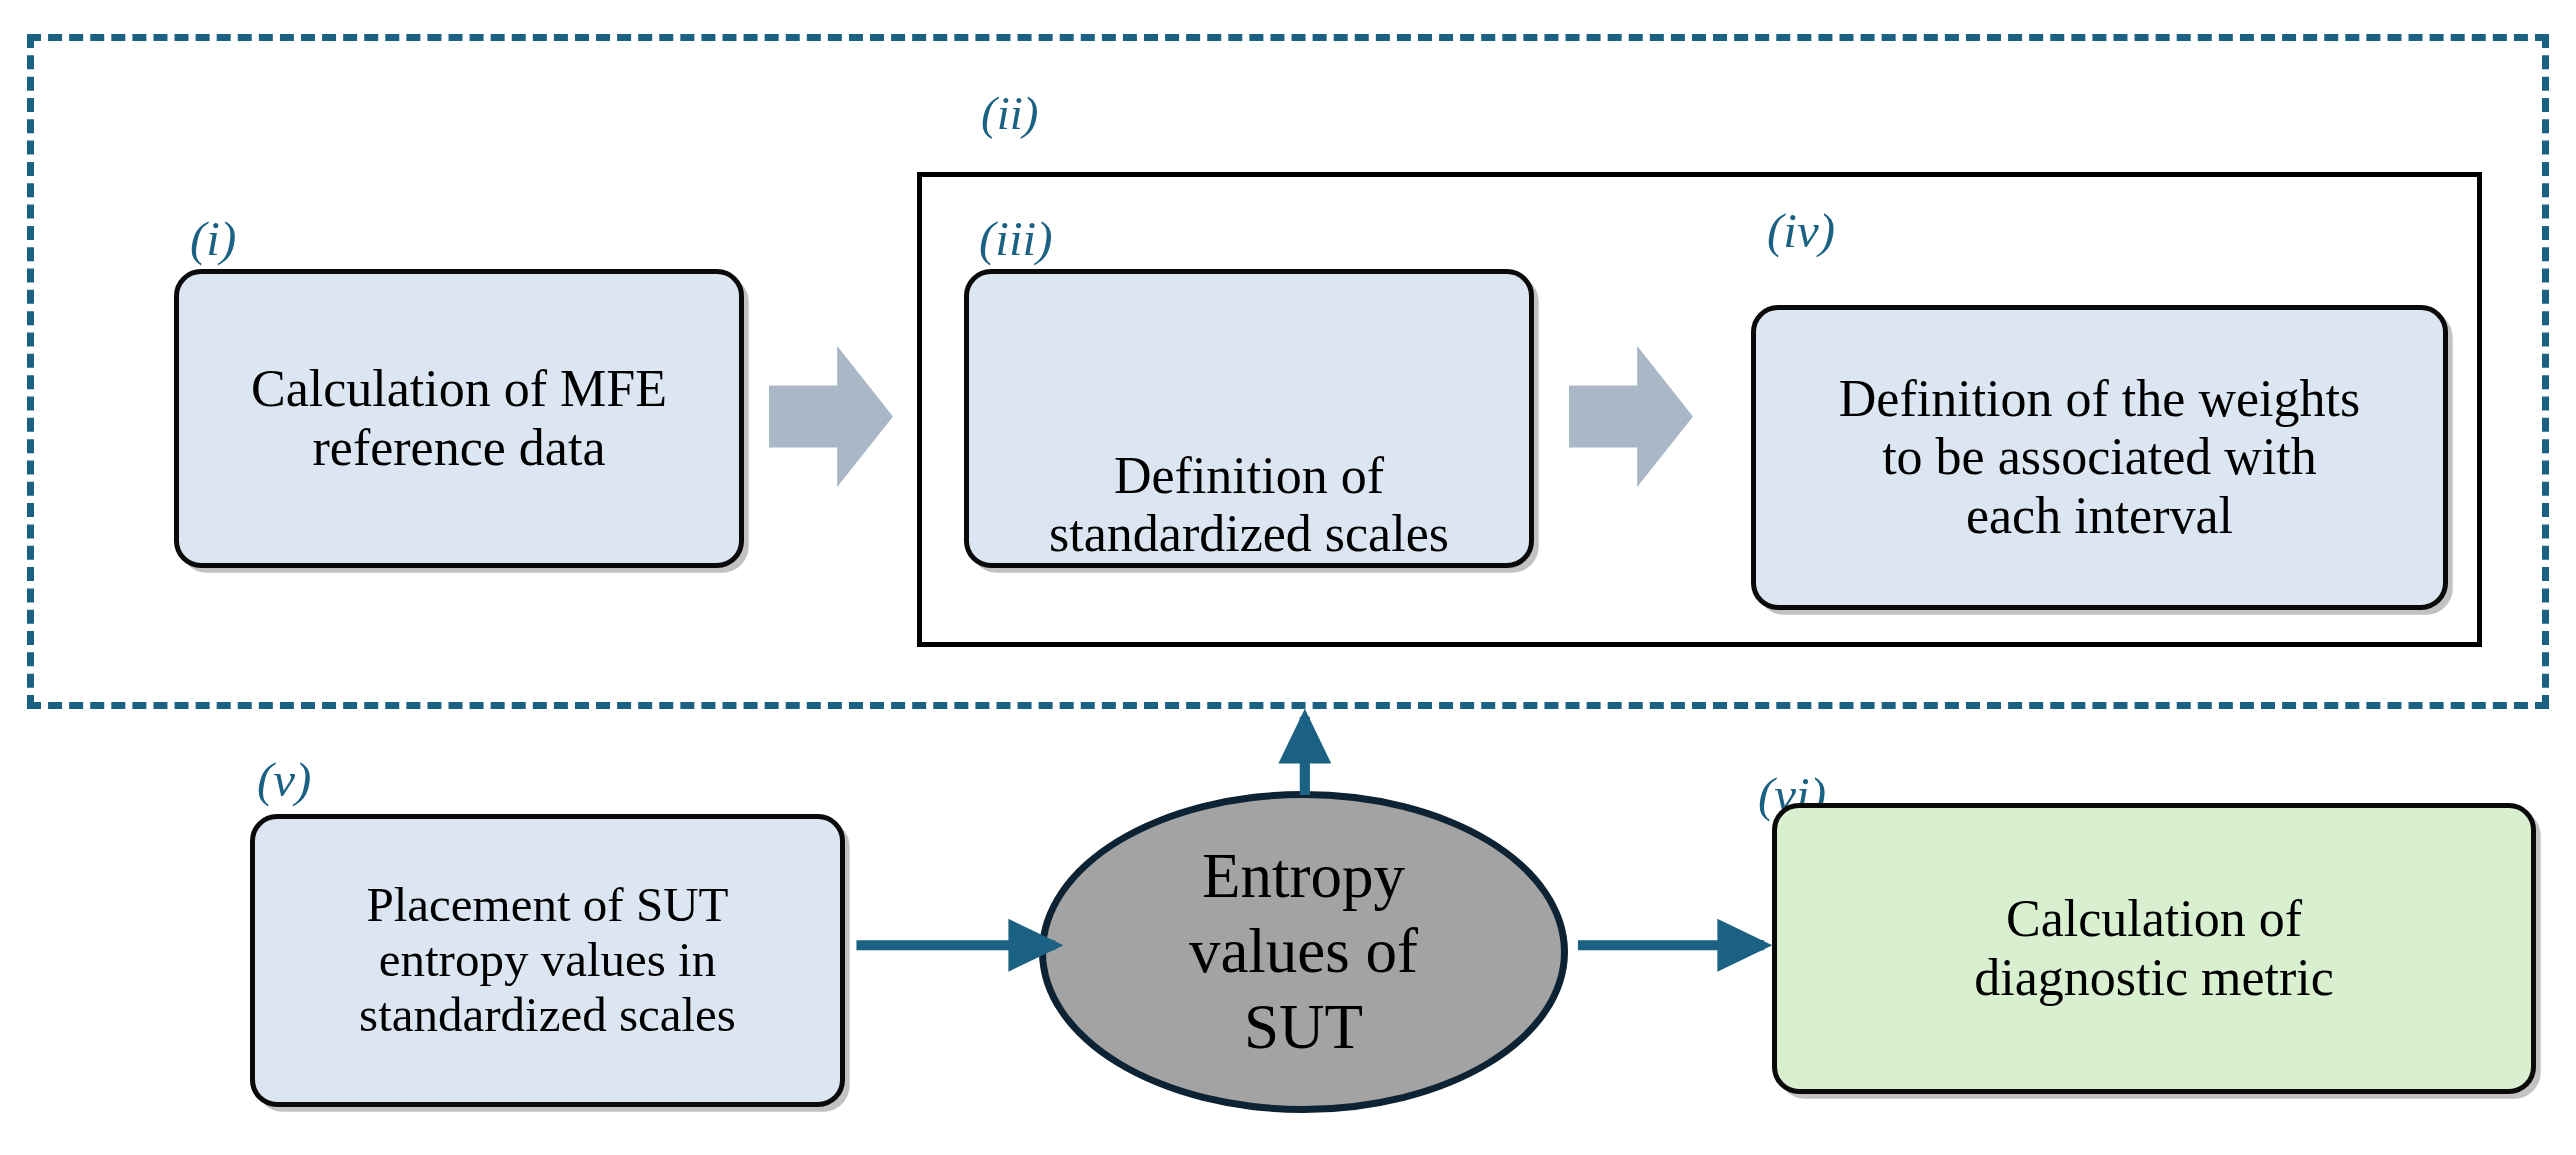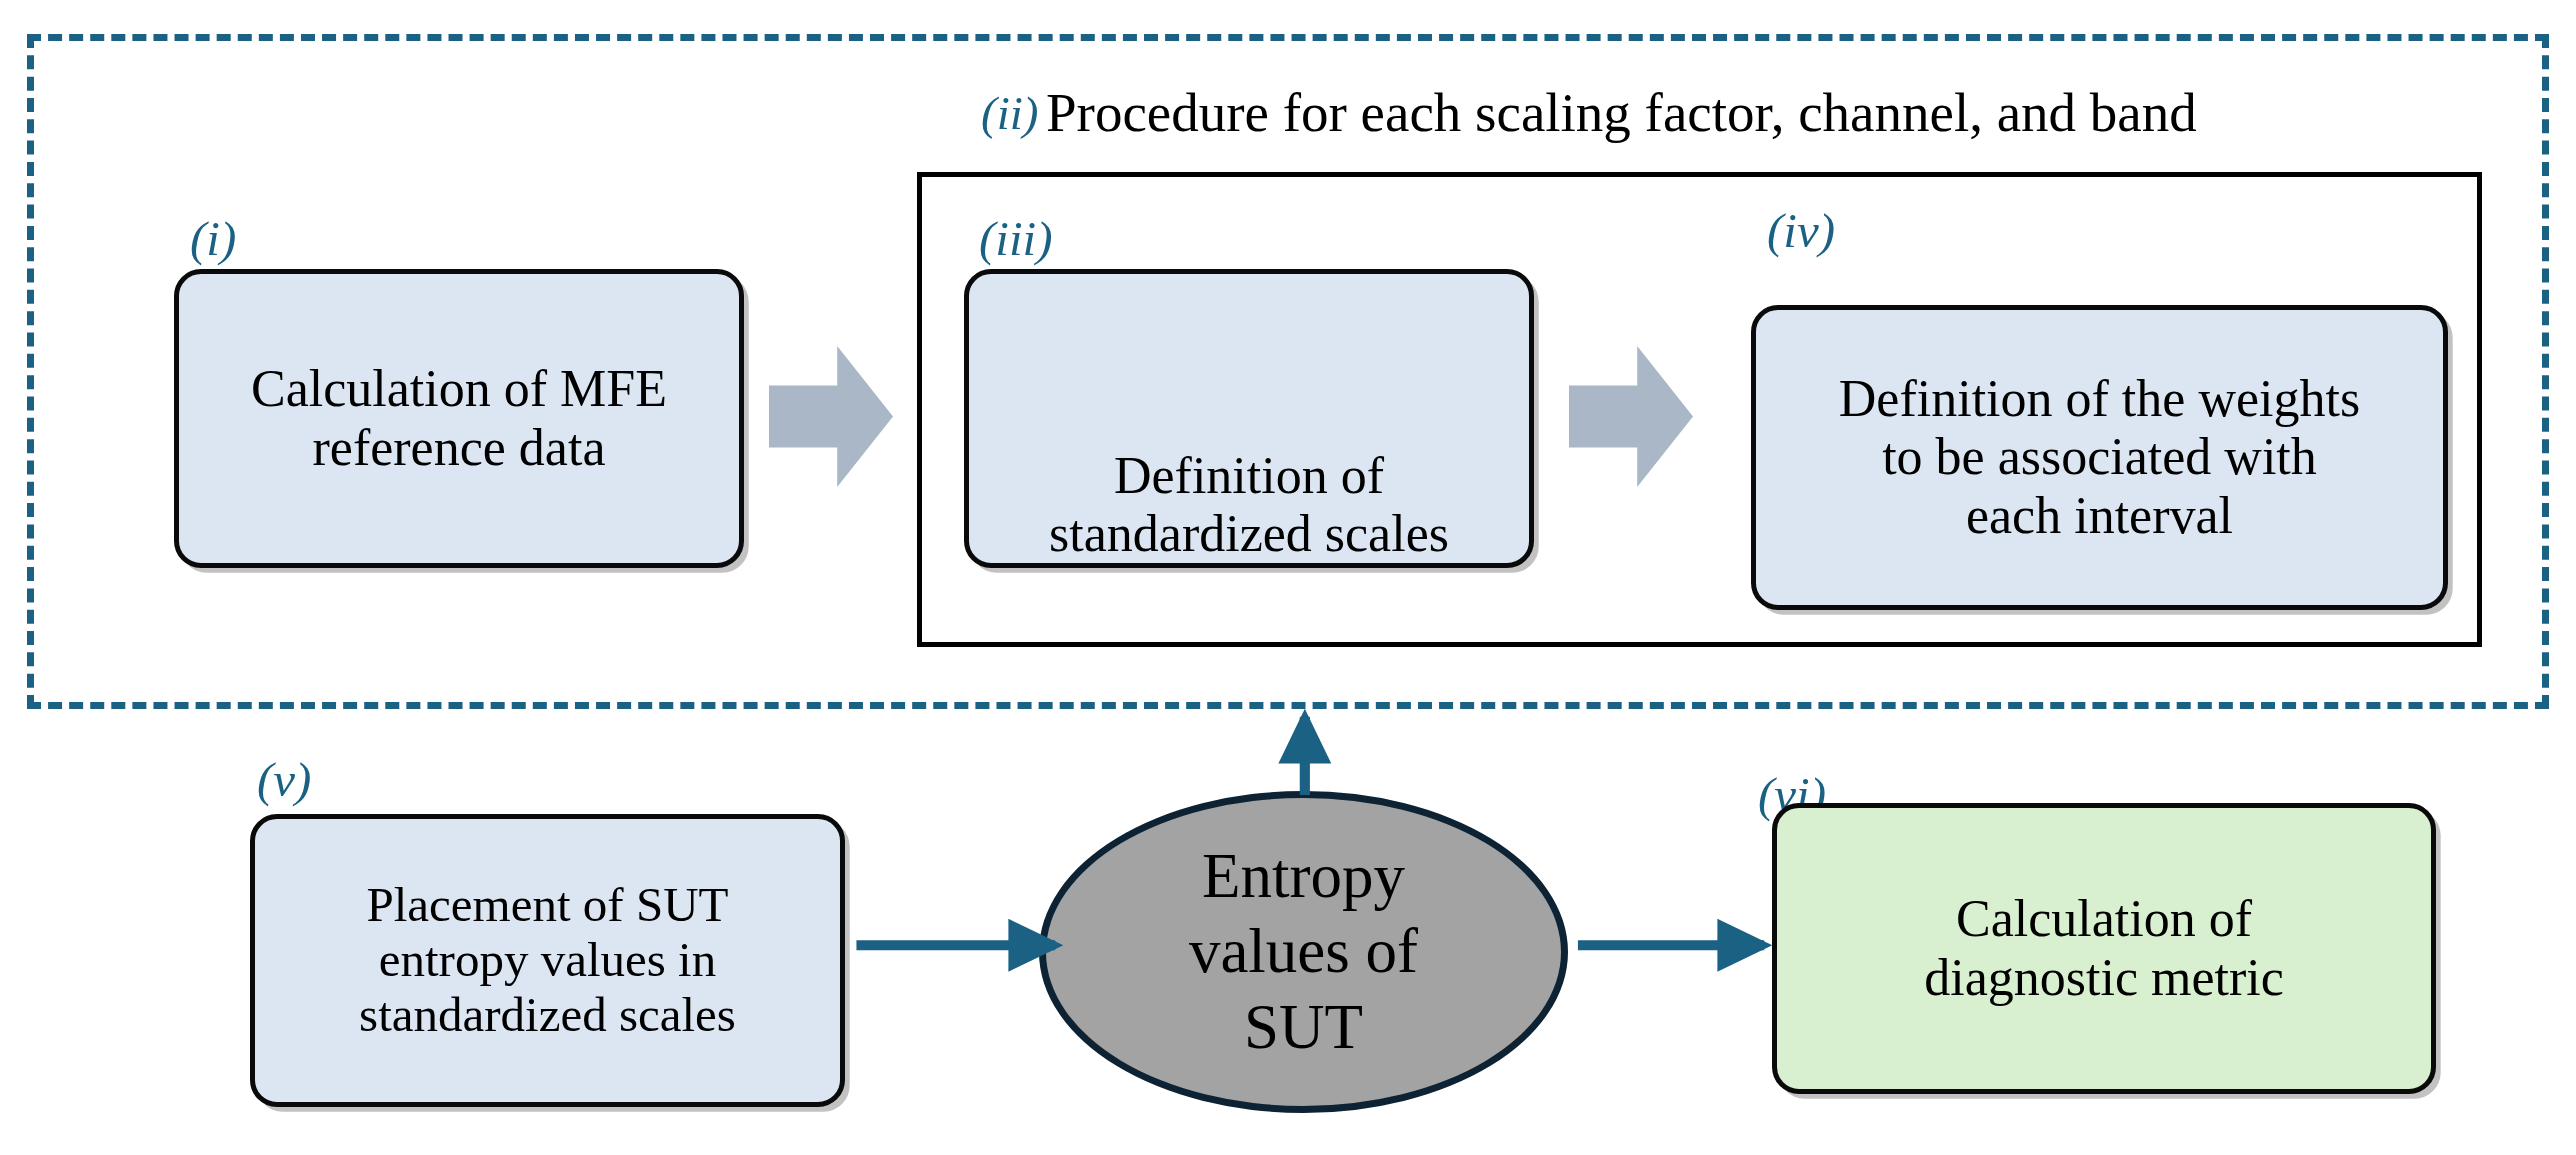--- a/index.html
+++ b/index.html
@@ -60,21 +60,21 @@
     padding: 0 12.5px;
     white-space: pre-line;
   }
   .fill-blue  { background: #dce6f2; }
   .fill-green { background: #d9f0d0; }
 
   #box-i   { left: 174px;  top: 269px;  width: 570px;  height: 299px; font-size: 52px; }
   #box-iii { left: 964px; top: 269px;  width: 570px;  height: 299px; font-size: 52px; align-items: flex-end; }
   #box-iv  { left: 1751px; top: 261px;  width: 697px;  height: 305px; font-size: 52px; margin-top: 44px; }
   #box-v   { left: 250px;  top: 814px; width: 595px;  height: 293px; font-size: 49px; }
-  #box-vi  { left: 1772px; top: 803px; width: 664px;  height: 291px; font-size: 52px; }
+  #box-vi  { left: 1772px; top: 803px; width: 764px;  height: 291px; font-size: 52px; }
 
   
   #ellipse-sut {
     position: absolute;
     left: 1039px;
     top: 791px;
     width: 529px;
     height: 322px;
     border-radius: 50%;
     background: #a3a3a3;
@@ -143,21 +143,20 @@
 </head>
 <body>
 
 <div id="canvas">
 
   <div class="dashed-region"></div>
 
   <div class="solid-region"></div>
 
   <span class="rnum" id="lbl-ii">(ii)</span>
-  <span id="heading-ii">Procedure for each scaling factor, channel, and band</span>
 
   <span class="rnum" id="lbl-i">(i)</span>
   <div class="pbox fill-blue" id="box-i">
     <span class="txt">Calculation of MFE
 reference data</span>
   </div>
 
   <div class="block-arrow" id="arrow-i-iii"></div>
 
   <span class="rnum" id="lbl-iii">(iii)</span>

